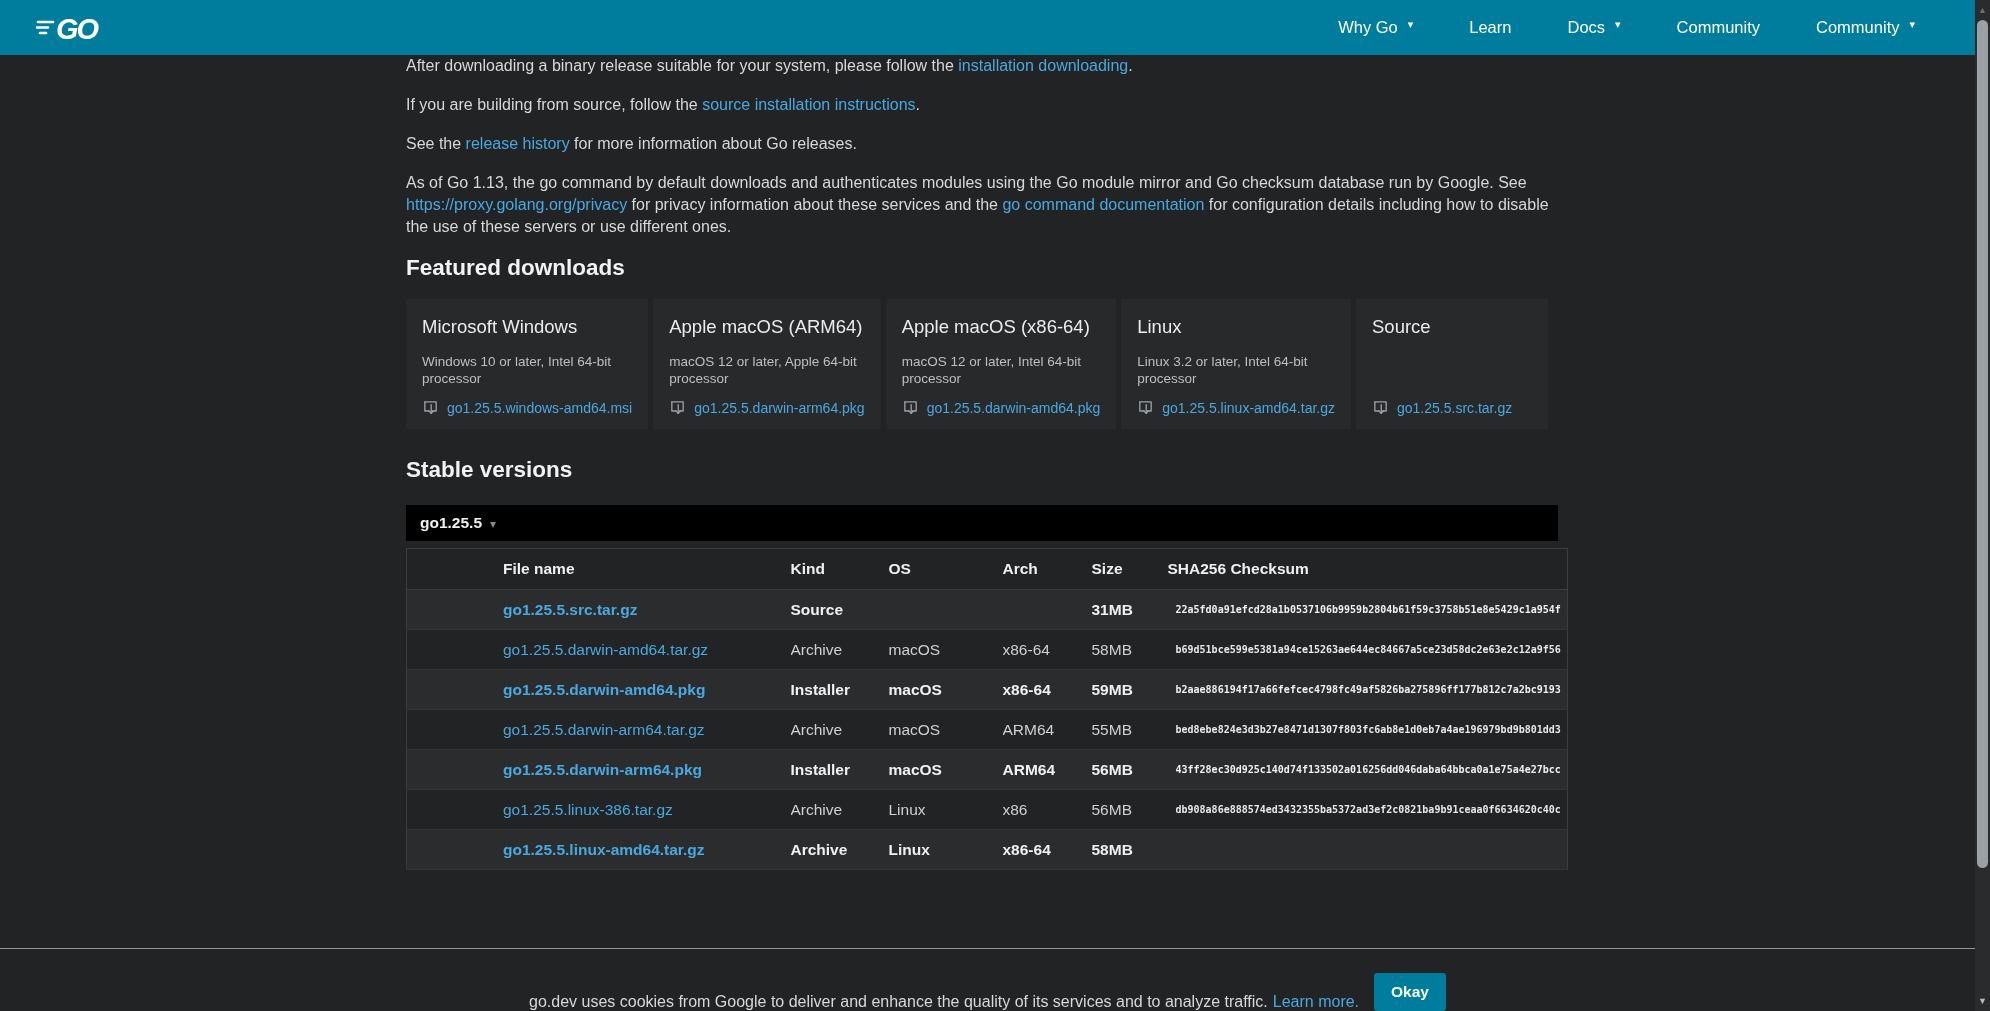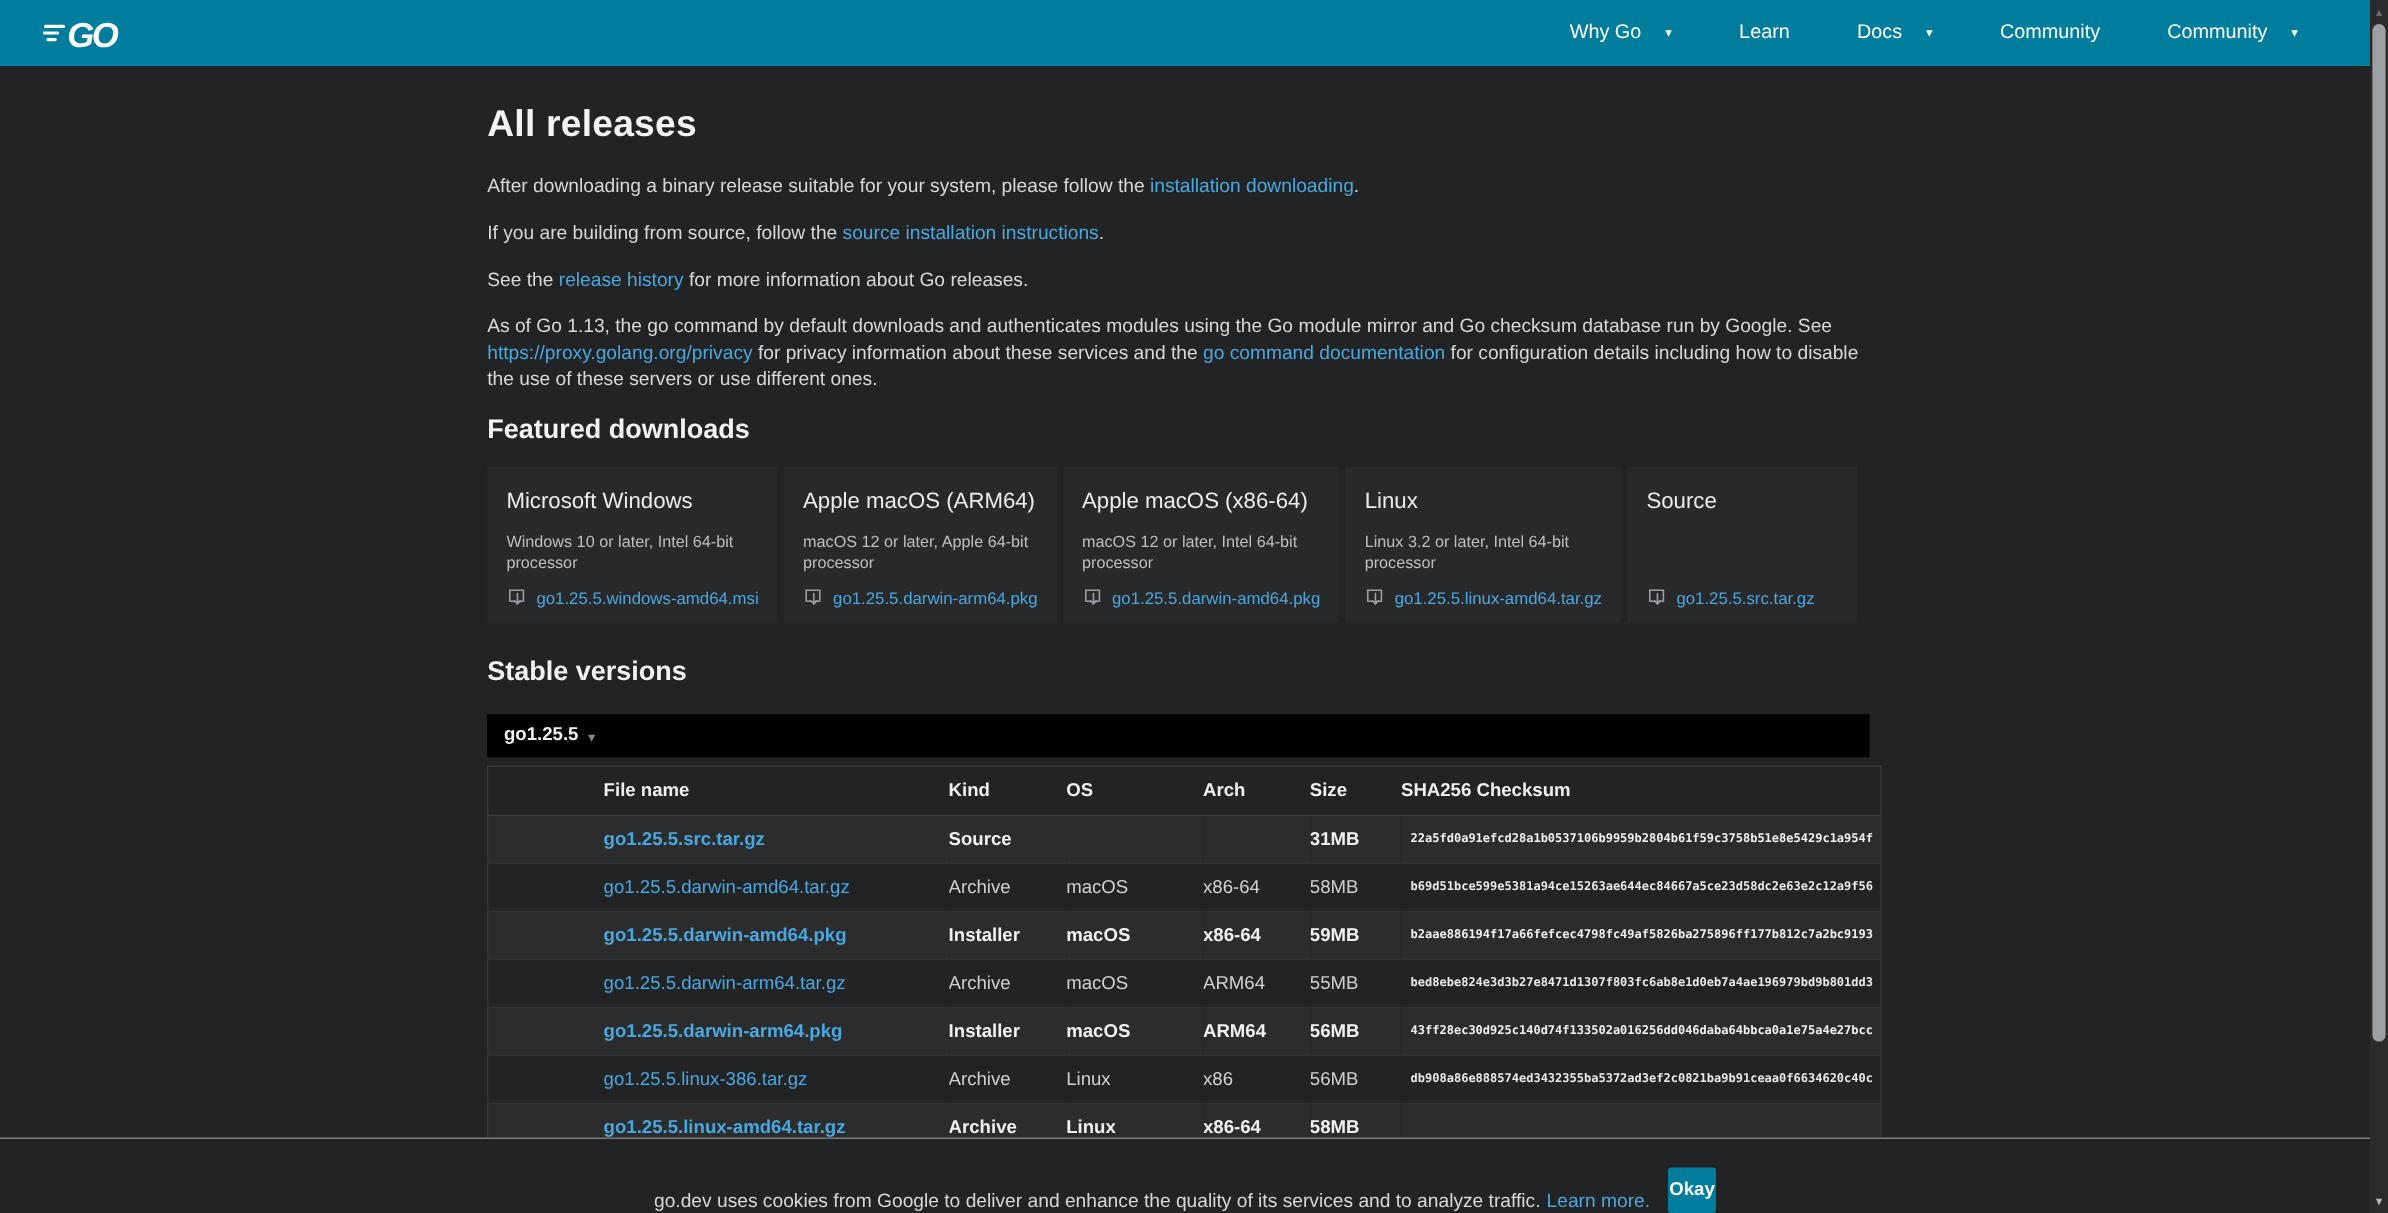--- a/index.html
+++ b/index.html
@@ -10,22 +10,22 @@
   }
   
   .navbar {
     position:absolute; top:0; left:0; right:15px; height:55px;
     background:#007d9c; display:flex; align-items:center;
     justify-content:space-between; padding:0 60px 0 36px;
   }
   .logo { display:flex; align-items:flex-end; cursor:pointer; }
   .nav-items { display:flex; align-items:center; gap:56px; }
   .nav-item {
-    color:#ffffff; font-size:16.5px; display:flex; align-items:center;
-    gap:20px; cursor:pointer; text-decoration:none; white-space:nowrap;
+    color:#ffffff; font-size:16.5px; display:flex; 
+    gap:10px; cursor:pointer; text-decoration:none; white-space:nowrap;
   }
   .nav-caret { font-size:11px; line-height:1; position:relative; top:1px; }
   
   .main {
     position:absolute; top:55px; left:0; right:15px; bottom:63px;
     overflow:hidden; color:#d6d8da;
   }
   .container { margin-left:406px; width:1161px; }
   h1 {
     margin:30px 0 24px; font-size:31px; line-height:36px;
@@ -84,21 +84,21 @@
   .cookie {
     position:absolute; left:0; right:15px; bottom:0; height:63px;
     background:#212325; border-top:1px solid #939597;
     display:flex; align-items:flex-end; justify-content:center;
     font-size:16px; color:#d6d8da;
   }
   .cookie a { color:#4aa8e0; text-decoration:none; margin-left:5px; cursor:pointer; }
   .cookie button {
     margin-left:15px; background:#007d9c; color:#fff; border:none;
     font-family:inherit; font-size:15.5px; font-weight:bold;
-    padding:10px 1px; border-radius:3px; cursor:pointer;
+    padding:10px 17px; border-radius:3px; cursor:pointer;
   }
   
   .scrollbar {
     position:absolute; top:0; right:0; width:15px; height:1011px;
     background:#2a2b2d;
   }
   .sb-thumb {
     position:absolute; left:2px; right:2px; top:20px; height:848px;
     background:#9aa0a4; border-radius:7px; cursor:pointer;
   }
@@ -140,21 +140,20 @@
       </a>
       <a class="nav-item">
         <span>Community</span>
         <span class="nav-caret">▾</span>
       </a>
     </nav>
 </header>
 
 <div class="main">
   <div class="container">
-    <h1>All releases</h1>
     <div id="paragraphs">
         <p class="para"><span>After downloading a binary release suitable for your system, please follow the </span><a>installation downloading</a><span>.</span></p>
         <p class="para"><span>If you are building from source, follow the </span><a>source installation instructions</a><span>.</span></p>
         <p class="para"><span>See the </span><a>release history</a><span> for more information about Go releases.</span></p>
         <p class="para"><span>As of Go 1.13, the go command by default downloads and authenticates modules using the Go module mirror and Go checksum database run by Google. See </span><a>https://proxy.golang.org/privacy</a><span> for privacy information about these services and the </span><a>go command documentation</a><span> for configuration details including how to disable the use of these servers or use different ones.</span></p>
       </div>
 
     <h2>Featured downloads</h2>
     <div class="cards" id="cards">
         <div class="card">

